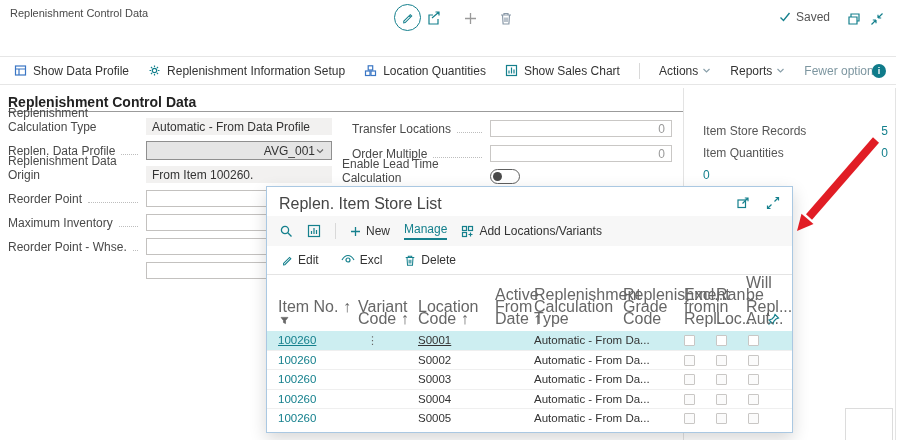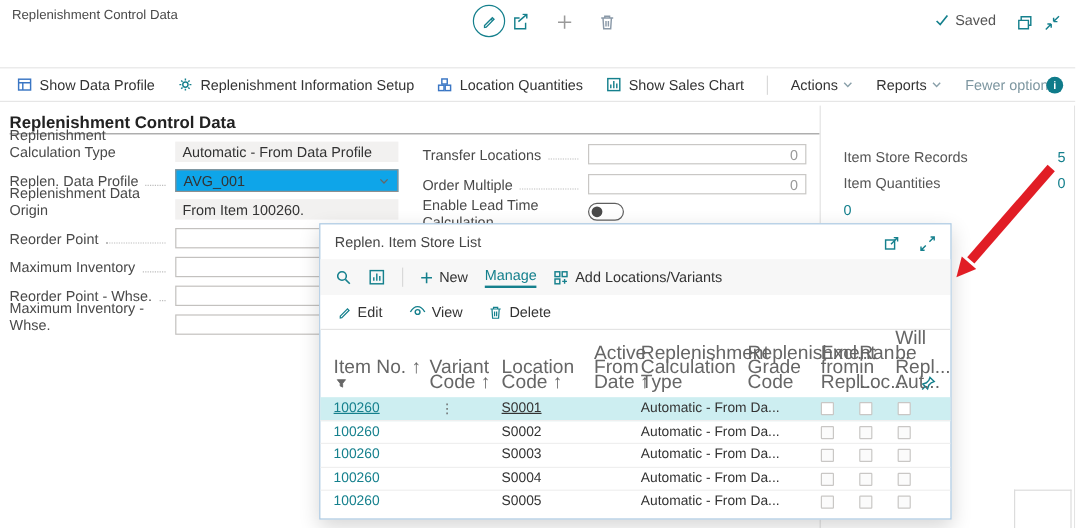--- a/index.html
+++ b/index.html
@@ -31,36 +31,36 @@
   .info-filled { width:14px; height:14px; border-radius:50%; background:#0f7b8a; color:#fff;
                  font-size:9px; display:flex; align-items:center; justify-content:center; font-weight:bold; }
 
   
   .section-title { font-size:14px; font-weight:bold; color:#222; }
   .fld-label { position:absolute; display:flex; align-items:flex-end; font-size:12px; color:#494949; height:15px; }
   .fld-label .lead { flex:1; border-bottom:1px dotted #bdbdbd; margin:0 4px 3px 6px; }
   .fld { position:absolute; height:17px; font-size:12px; display:flex; align-items:center; padding:0 6px; }
   .fld.readonly { background:#f2f1f0; color:#333; }
   .fld.input { background:#fff; border:1px solid #c3c1bf; }
-  .fld.combo { background:#0ea5e9; border:1px solid #8f8f8f; justify-content:space-between; }
+  .fld.combo { background:#e5e5e5; border:1px solid #8f8f8f; justify-content:flex-end; }
   .fld.num { background:#fff; border:1px solid #c9c7c5; justify-content:flex-end; color:#9a9a9a; }
   .toggle { position:absolute; width:30px; height:15px; border:1px solid #5f5f5f; border-radius:8px; background:#fff; }
   .toggle .knob { position:absolute; left:2px; top:2px; width:9px; height:9px; border-radius:50%; background:#4a4a4a; }
 
   
   .fb-title { font-size:13px; font-weight:bold; color:#222; }
   .fb-row { position:absolute; left:703px; width:185px; display:flex; justify-content:space-between;
             font-size:12px; }
   .fb-row .fb-l { color:#555; }
   .fb-row .fb-v { color:#15808d; }
 
   
   .dialog { position:absolute; left:266px; top:186px; width:527px; height:247px;
             background:#fff; border:1px solid #aac8e2; box-shadow:0 6px 16px rgba(0,0,0,.16); }
-  .dlg-title { position:absolute; left:12px; top:8px; font-size:12px; color:#454545; }
+  .dlg-title { position:absolute; left:12px; top:8px; font-size:16px; color:#454545; }
   .dlg-tools1 { position:absolute; left:0; top:29px; width:525px; height:30px; background:#f7f7f7;
                 display:flex; align-items:center; padding:0 12px; gap:14px; font-size:12px; color:#333; }
   .dlg-tools2 { position:absolute; left:0; top:59px; width:525px; height:29px; background:#fff;
                 border-bottom:1px solid #e4e4e4; display:flex; align-items:center; padding:0 14px; gap:22px;
                 font-size:12px; color:#333; }
   .tool-item { display:flex; align-items:center; gap:5px; white-space:nowrap; }
   .manage-tab { color:#15808d; border-bottom:2px solid #15808d; padding-bottom:2px; }
   .dlg-right-icons { position:absolute; right:12px; display:flex; gap:16px; align-items:center; }
 
   .hdr-cell { position:absolute; bottom:6px; font-size:16px; color:#666; line-height:12px; }
@@ -217,24 +217,20 @@
       <span class="lead"></span>
     </div>
   <div class="fld-label" style="left:8px; top:215px; width:134px;">
       <span>Maximum Inventory</span>
       <span class="lead"></span>
     </div>
   <div class="fld-label" style="left:8px; top:239px; width:134px;">
       <span>Reorder Point - Whse.</span>
       <span class="lead"></span>
     </div>
-  <div class="fld-label" style="left:8px; top:263px; width:134px;">
-      <span>Maximum Inventory - Whse.</span>
-      <span class="lead"></span>
-    </div>
 
   <div class="fld readonly" style="left:146px; top:118px; width:186px;">Automatic - From Data Profile</div>
   <div class="fld combo" style="left:146px; top:141px; width:186px; height:19px;">
     <span>AVG_001</span>
     <span>
       <svg class="ic" width="10" height="10" viewBox="0 0 10 10" fill="none" stroke="#666" stroke-width="1.1">
           <path d="M2 3.5 L5 6.5 L8 3.5"></path>
         </svg>
     </span>
   </div>
@@ -245,21 +241,21 @@
   <div class="fld input" style="left:146px; top:262px; width:186px;"></div>
 
   <div class="fld-label" style="left:352px; top:121px; width:134px;">
       <span>Transfer Locations</span>
       <span class="lead"></span>
     </div>
   <div class="fld-label" style="left:352px; top:146px; width:134px;">
       <span>Order Multiple</span>
       <span class="lead"></span>
     </div>
-  <div class="fld-label" style="left:352px; top:170px; width:128px;align-items:center;">
+  <div class="fld-label" style="left:342px; top:170px; width:128px;">
       <span>Enable Lead Time Calculation</span>
       <span class="lead"></span>
     </div>
 
   <div class="fld num" style="left:490px; top:120px; width:182px;">0</div>
   <div class="fld num" style="left:490px; top:145px; width:182px;">0</div>
   <div class="toggle" style="left:490px; top:169px;">
       <span class="knob"></span>
     </div>
 
@@ -356,21 +352,21 @@
         <svg class="ic" width="12" height="12" viewBox="0 0 14 14" fill="none" stroke="#15808d" stroke-width="1.2">
             <path d="M3 11 L10 4 L11.5 5.5 L4.5 12.5 L3 12.8 Z"></path>
           </svg>
         <span>Edit</span>
       </span>
       <span class="tool-item">
         <svg class="ic" width="14" height="12" viewBox="0 0 14 12" fill="none" stroke="#15808d" stroke-width="1.2">
             <path d="M1 6 C3 2.5 5 1.5 7 1.5 C9 1.5 11 2.5 13 6"></path>
             <circle cx="7" cy="6" r="2"></circle>
           </svg>
-        <span>View</span>
+        <span>Excl</span>
       </span>
       <span class="tool-item">
         <svg class="ic" width="12" height="13" viewBox="0 0 14 15" fill="none" stroke="#15808d" stroke-width="1.2">
             <path d="M2 4 h10 M5 4 V2.5 h4 V4 M3.5 4 l.6 9 h5.8 l.6 -9 M6 6.5 v4.5 M8 6.5 v4.5"></path>
           </svg>
         <span>Delete</span>
       </span>
       <span class="dlg-right-icons" style="top:67px;">
         <span>
           <svg class="ic" width="13" height="13" viewBox="0 0 13 13" fill="none" stroke="#15808d" stroke-width="1.2">

